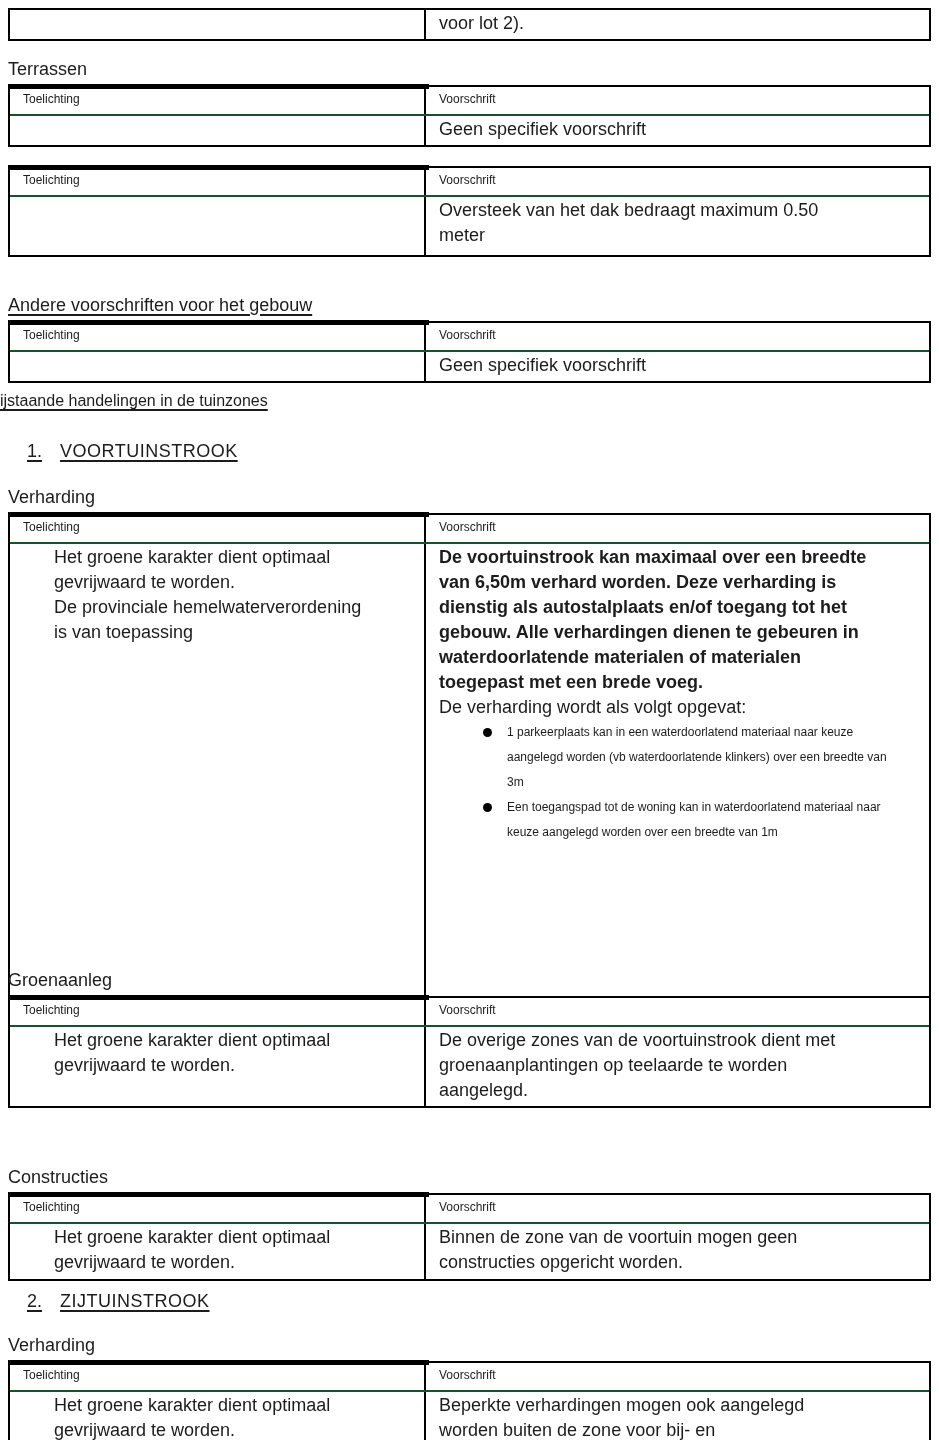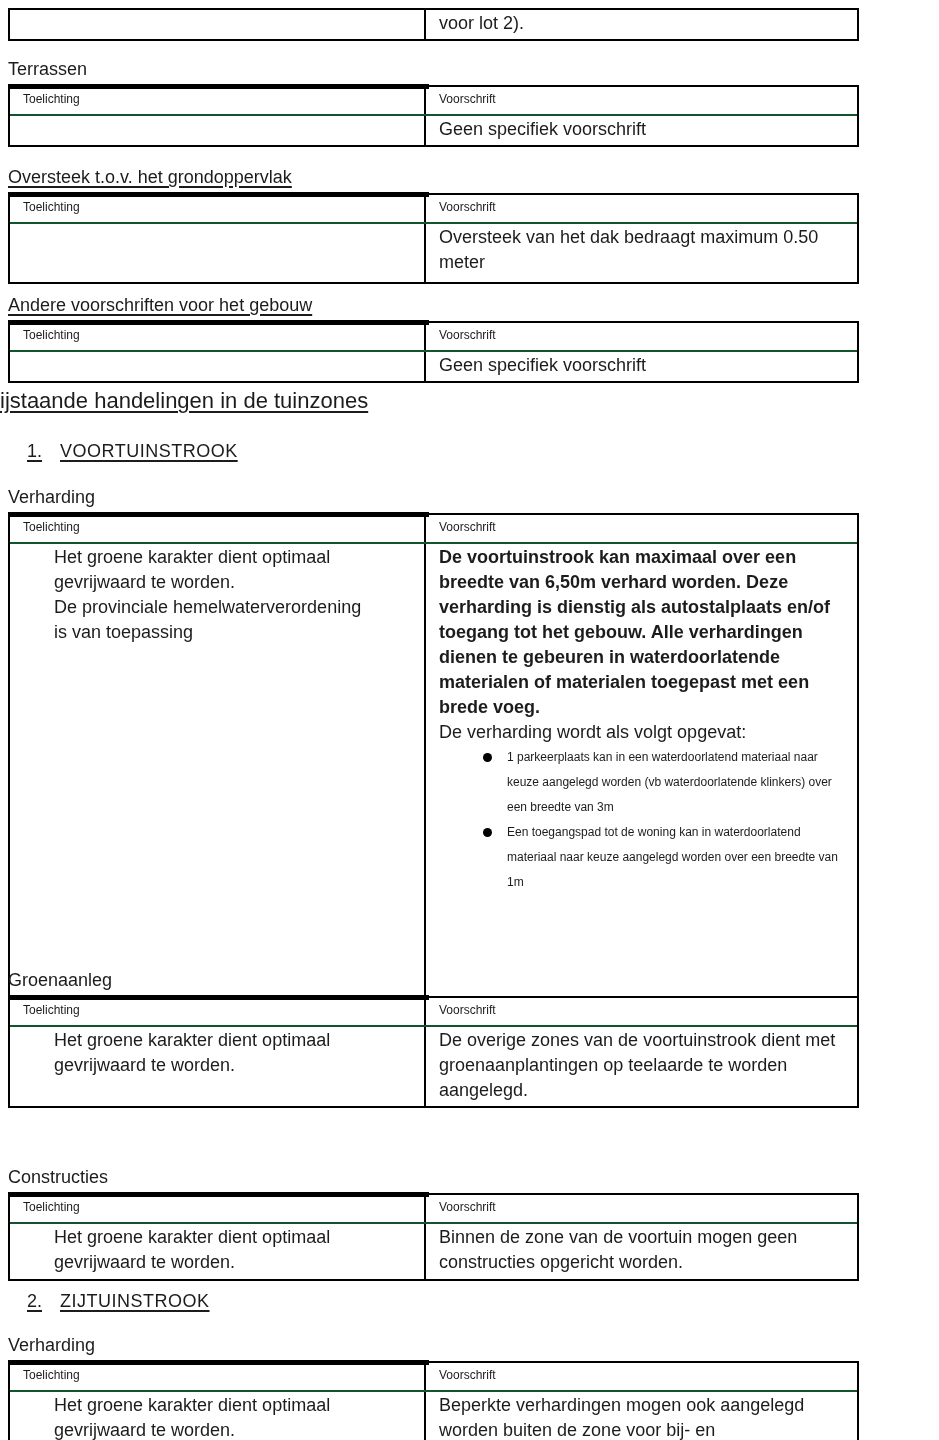--- a/index.html
+++ b/index.html
@@ -6,21 +6,21 @@
   .page {
     position:relative; width:939px; height:1440px; overflow:hidden;
     background:#ffffff; color:#1c1c1e;
     font-family:"Liberation Sans", sans-serif;
   }
   .abs { position:absolute; }
 
   .sec-title { font-size:18px; line-height:22px; font-weight:400; margin:0 0 5px 0; white-space:nowrap; }
   .u { text-decoration:underline; text-decoration-thickness:1.5px; text-underline-offset:3px; }
 
-  .tbl { position:relative; width:851px; box-sizing:border-box; border:2px solid #000; background:#fff; }
+  .tbl { position:relative; width:923px; box-sizing:border-box; border:2px solid #000; background:#fff; }
   .thickbar { position:absolute; top:-3px; left:-2px; width:421px; height:5px; background:#000; }
   .row { display:flex; align-items:stretch; }
   .row-div { border-top:2px solid #14532d; }
   .cl { flex:0 0 416px; width:416px; box-sizing:border-box; border-right:2px solid #000; padding:1px 10px 3px 13px; }
   .cr { flex:1 1 auto; box-sizing:border-box; padding:1px 10px 3px 13px; }
   .hdr-row { font-size:12px; line-height:23px; }
   .hdr-row .cl, .hdr-row .cr { min-height:24px; }
   .body-row { font-size:18px; line-height:25px; }
   .body-row .cl { padding-left:44px; }
   .cellp { margin:0; }
@@ -28,21 +28,21 @@
   .maxw-r { max-width:438px; }
 
   .bullets { margin:0; padding:0 0 0 68px; list-style:none; font-size:12px; line-height:25px; }
   .bullets li { position:relative; max-width:392px; }
   .bullets li::before { content:""; position:absolute; left:-24px; top:8px; width:9px; height:9px; border-radius:50%; background:#000; }
 
   .num-heading { font-size:18px; line-height:22px; white-space:nowrap; }
   .num-heading .num { display:inline-block; margin-right:18px; }
   .num-heading .lbl { letter-spacing:0.5px; }
 
-  .plain-heading { font-size:22px; line-height:22px; white-space:nowrap; }
+  .plain-heading { font-size:16px; line-height:22px; white-space:nowrap; }
 </style>
 </head>
 <body>
 
 <div class="page">
 
   <div class="abs" style="top:8px; left:8px;">
     <div class="tbl">
       <div class="row body-row" style="min-height:28px;">
         <div class="cl"></div>
@@ -64,21 +64,20 @@
       <div class="row body-row row-div" style="min-height:27px;">
         <div class="cl"></div>
         <div class="cr">
           <p class="cellp maxw-r">Geen specifiek voorschrift</p>
         </div>
       </div>
     </div>
   </div>
 
   <div class="abs" style="top:166px; left:8px;">
-    <h3 class="sec-title u">Oversteek t.o.v. het grondoppervlak</h3>
     <div class="tbl">
       <div class="thickbar"></div>
       <div class="row hdr-row">
         <div class="cl">Toelichting</div>
         <div class="cr">Voorschrift</div>
       </div>
       <div class="row body-row row-div" style="min-height:58px;">
         <div class="cl"></div>
         <div class="cr">
           <p class="cellp" style="max-width:430px;">Oversteek van het dak bedraagt maximum 0.50 meter</p>

